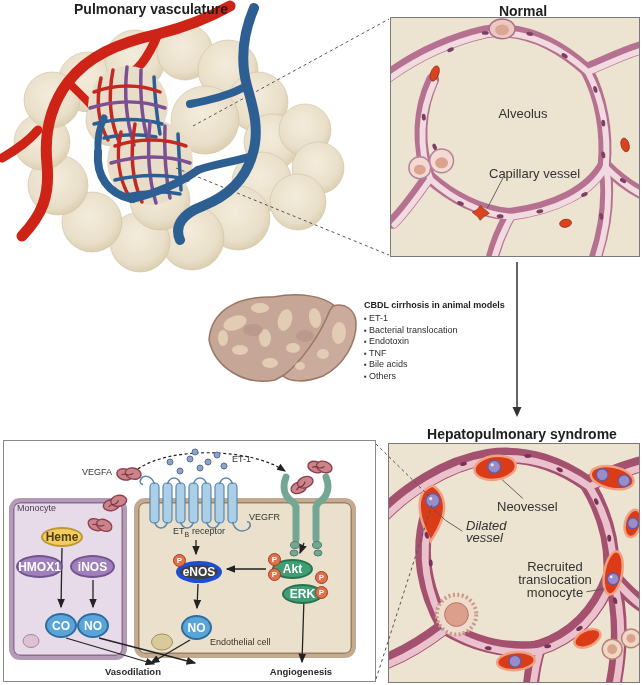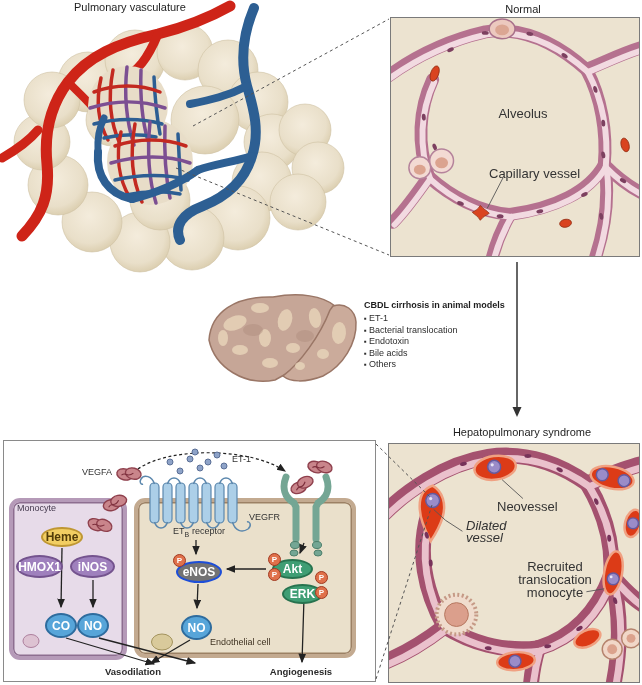--- a/index.html
+++ b/index.html
@@ -1,19 +1,19 @@
 <!DOCTYPE html>
 <html><head>
 <meta charset="utf-8">
 <style>
   html,body{margin:0;padding:0;background:#fff;}
   .stage{position:relative;width:642px;height:685px;background:#fff;overflow:hidden;
          font-family:"Liberation Sans",sans-serif;color:#222;}
   .abs{position:absolute;}
-  .fig-title{position:absolute;font-size:11px;font-weight:normal;color:#1e1e1e;white-space:nowrap;z-index:20;padding-left:8px;}
+  .fig-title{position:absolute;font-size:14px;font-weight:bold;color:#1e1e1e;white-space:nowrap;z-index:20;padding-left:8px;}
   .center{text-align:center;}
   .panel{position:absolute;background:#ece3d0;border:1px solid #7a7a7a;z-index:10;}
   .white-panel{position:absolute;background:#ffffff;border:1px solid #8a8a8a;z-index:10;}
   .lbl{position:absolute;font-size:13px;color:#333;white-space:nowrap;z-index:15;}
   .lbl.small{font-size:9px;}
   .cell{position:absolute;border-radius:11px;z-index:2;}
   .monocyte-cell{left:5px;top:57px;width:110px;height:154px;background:#e7dbe9;
                  border:4px solid #b59ab8;box-shadow:inset 0 0 0 1.5px #8d6e90;}
   .endo-cell{left:130px;top:57px;width:214px;height:152px;background:#eae0cb;
              border:4px solid #c3aa90;box-shadow:inset 0 0 0 1.5px #9c8165;}
@@ -217,20 +217,21 @@
     </g>
     <ellipse cx="48" cy="42" rx="10" ry="6" fill="#ad8b7d" opacity="0.45"></ellipse>
     <ellipse cx="100" cy="48" rx="9" ry="6" fill="#ad8b7d" opacity="0.45"></ellipse>
   </svg>
 
   <div class="cbdl">
     <div class="cbdl-title">CBDL cirrhosis in animal models</div>
     <div class="cbdl-item">ET-1</div>
     <div class="cbdl-item">Bacterial translocation</div>
     <div class="cbdl-item">Endotoxin</div>
+    <div class="cbdl-item">TNF</div>
     <div class="cbdl-item">Bile acids</div>
     <div class="cbdl-item">Others</div>
   </div>
 
   <div class="white-panel" style="left:3px;top:440px;width:371px;height:240px;">
 
     <div class="cell monocyte-cell"></div>
     <div class="cell endo-cell"></div>
 
     <svg class="pathway-svg" width="371" height="240" viewBox="0 0 371 240">
@@ -316,21 +317,21 @@
         <path d="M62,197 L150,223" marker-end="url(#ah)"></path>
         <path d="M95,197 L191,222" marker-end="url(#ah)"></path>
       </g>
     </svg>
 
     <div class="node" style="left:37px;top:86px;width:42px;height:20px;background:#f2ce62;border:2px solid #bf9733;color:#523c08;">Heme</div>
     <div class="node" style="left:12px;top:114px;width:47px;height:23px;background:#9f80bd;border:2px solid #74538e;">HMOX1</div>
     <div class="node" style="left:66px;top:114px;width:45px;height:23px;background:#9f80bd;border:2px solid #74538e;">iNOS</div>
     <div class="node" style="left:41px;top:172px;width:32px;height:25px;background:#57a5d9;border:2px solid #2e6c9e;">CO</div>
     <div class="node" style="left:73px;top:172px;width:32px;height:25px;background:#57a5d9;border:2px solid #2e6c9e;">NO</div>
-    <div class="node" style="left:172px;top:120px;width:46px;height:22px;background:#737373;border:2px solid #1d4ed8;">eNOS</div>
+    <div class="node" style="left:172px;top:120px;width:46px;height:22px;background:#404040;border:4px solid #1d4ed8;">eNOS</div>
     <div class="node" style="left:177px;top:174px;width:31px;height:25px;background:#57a5d9;border:2px solid #2e6c9e;">NO</div>
     <div class="node" style="left:268px;top:118px;width:41px;height:20px;background:#3f9e74;border:2px solid #27734f;">Akt</div>
     <div class="node" style="left:278px;top:143px;width:41px;height:20px;background:#3f9e74;border:2px solid #27734f;">ERK</div>
 
     <div class="pbadge" style="left:169px;top:113px;">P</div>
     <div class="pbadge" style="left:264px;top:112px;">P</div>
     <div class="pbadge" style="left:264px;top:127px;">P</div>
     <div class="pbadge" style="left:311px;top:130px;">P</div>
     <div class="pbadge" style="left:311px;top:145px;">P</div>
 

